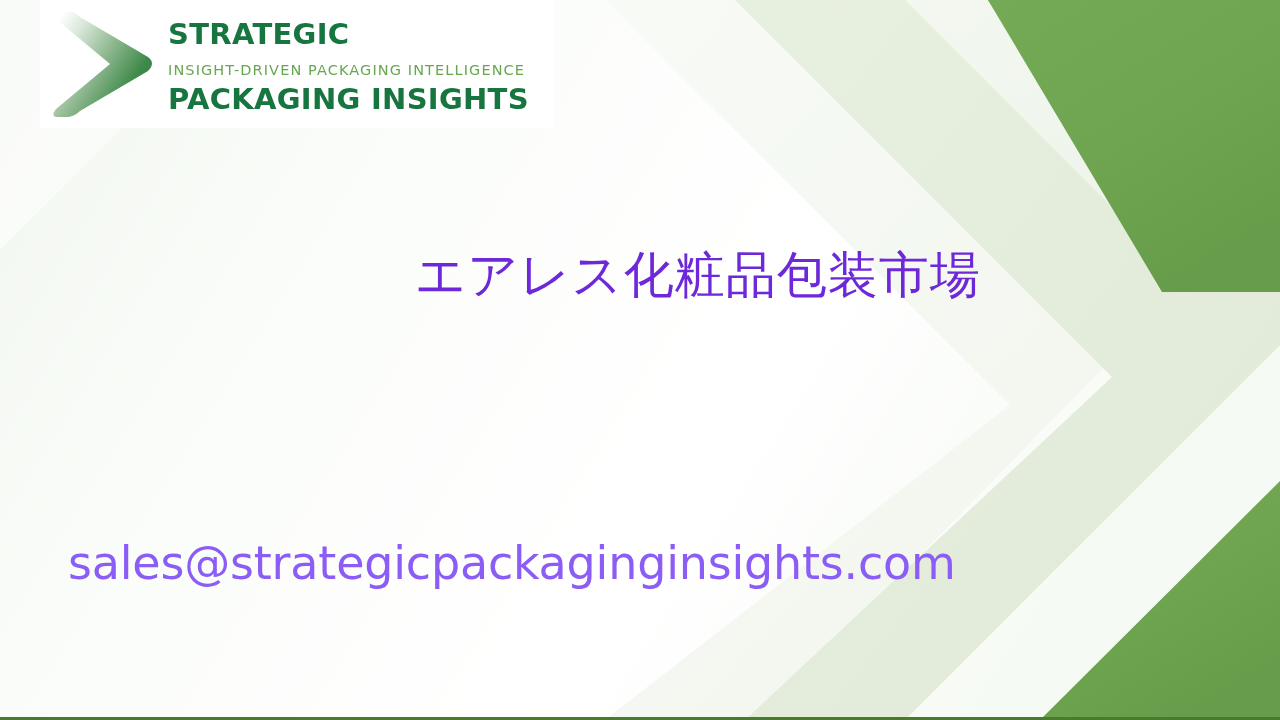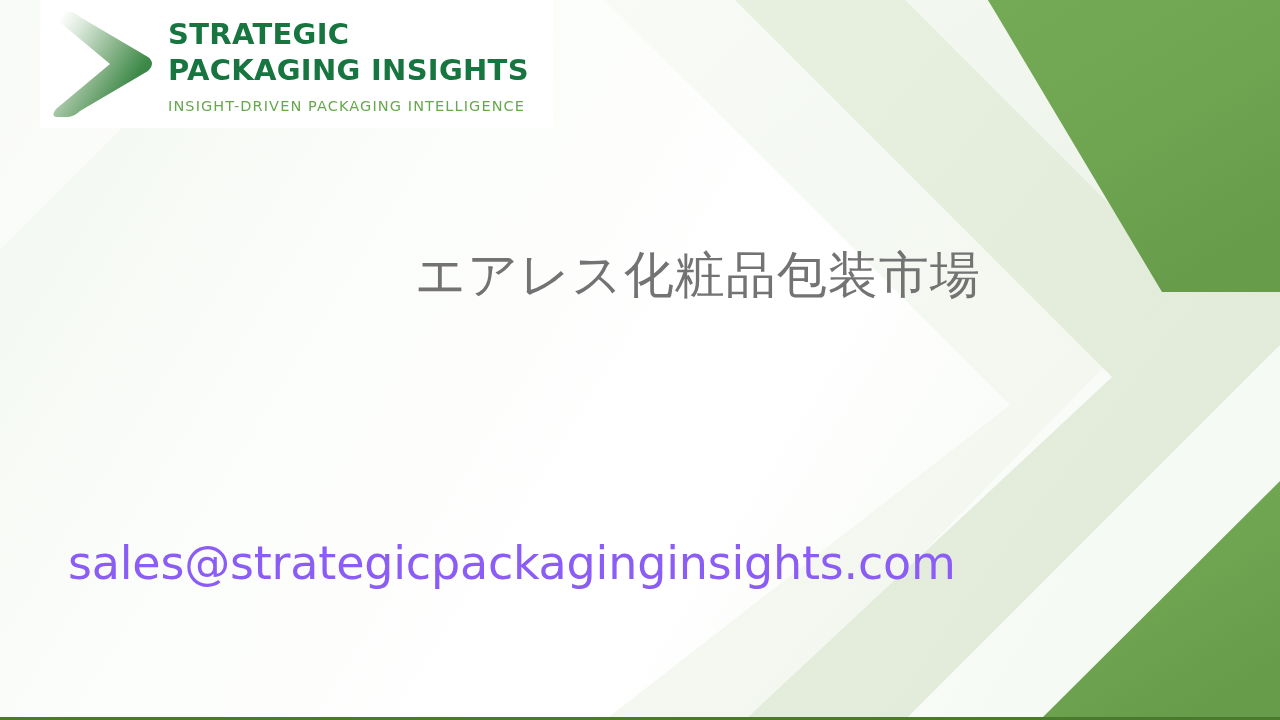--- a/index.html
+++ b/index.html
@@ -78,21 +78,21 @@
   }
 
   
   #slide-title {
     position: absolute;
     left: 415px;
     top: 247px;
     width: 760px;
     font-size: 50px;
     line-height: 1.15;
-    color: #737373;
+    color: #6d28d9;
     letter-spacing: 1px;
     font-weight: normal;
     margin: 0;
     white-space: nowrap;
   }
 
   
   #contact-email {
     position: absolute;
     left: 68px;
@@ -184,22 +184,22 @@
                Q30 112 22 112
                L14 112
                Q6 112 12 104
                L66 59
                L12 14
                Q6 6 14 6 Z" fill="url(#markGrad)"></path>
     </svg>
 
     <div id="logo-text-block">
       <div class="logo-line" id="logo-line-1">STRATEGIC</div>
+      <div class="logo-line" id="logo-tagline">INSIGHT-DRIVEN PACKAGING INTELLIGENCE</div>
       <div class="logo-line" id="logo-line-2">PACKAGING INSIGHTS</div>
-      <div class="logo-line" id="logo-tagline">INSIGHT-DRIVEN PACKAGING INTELLIGENCE</div>
     </div>
   </div>
 
   <h1 id="slide-title">エアレス化粧品包装市場</h1>
 
   <div id="contact-email">sales@strategicpackaginginsights.com</div>
 
   <div id="bottom-rule"></div>
 
 </div>

